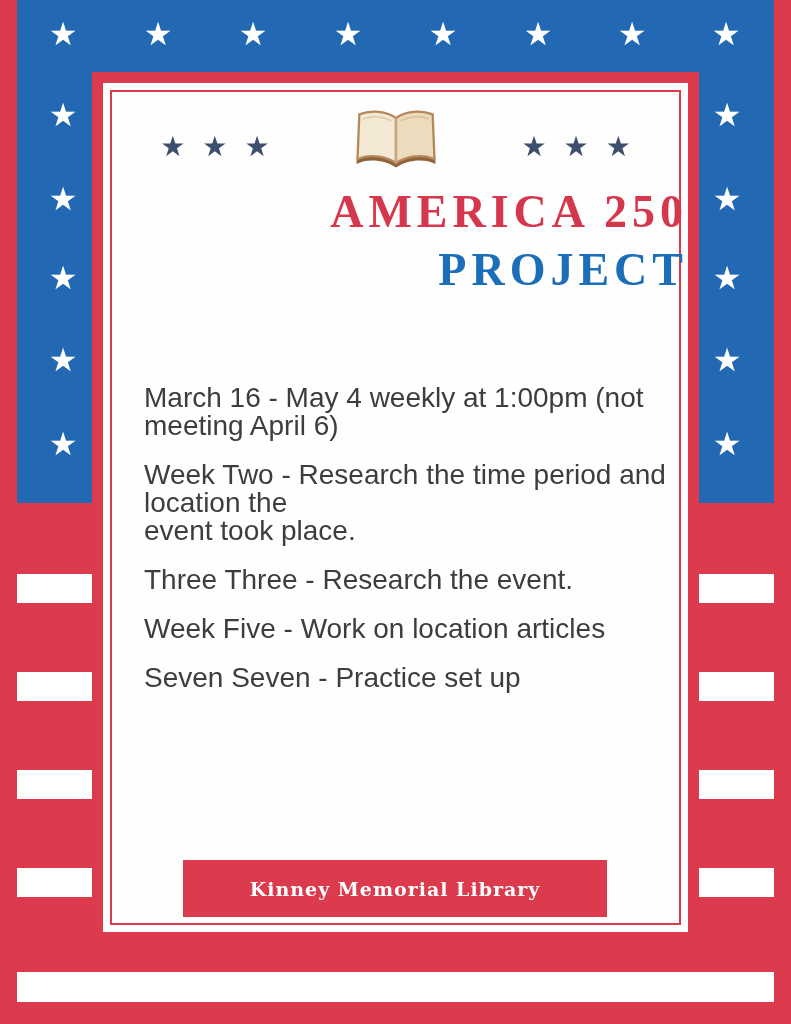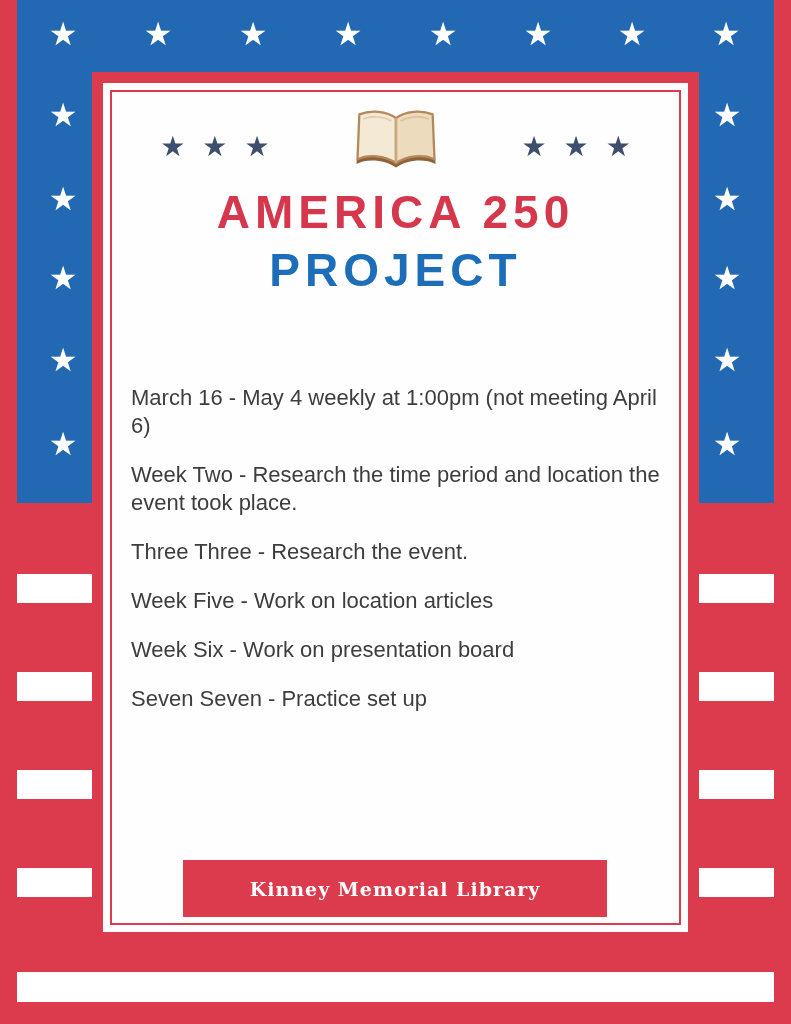--- a/index.html
+++ b/index.html
@@ -38,29 +38,29 @@
     position:absolute; left:0; right:0; top:25px; height:66px;
     display:flex; justify-content:center; align-items:center;
   }
   .trio{ display:flex; column-gap:17px; position:relative; top:6px; }
   .nstar{
     font-family:"DejaVu Sans", sans-serif; font-size:28px; line-height:1;
     color:var(--navy-star);
   }
   .book-svg{ width:92px; height:66px; margin:0 80px; display:block; }
   .title-block{
-    position:absolute; left:0; right:0; top:100px; text-align:center;
-    font-family:Liberation Sans, sans-serif; font-weight:bold;
+    position:absolute; left:0; right:0; top:100px; text-align:right;
+    font-family:Liberation Serif, serif; font-weight:bold;
     font-size:46px; line-height:58px; letter-spacing:5px; white-space:nowrap;
   }
   .title-line-red{ color:var(--title-red); }
   .title-line-blue{ color:var(--title-blue); }
   .schedule{
-    position:absolute; left:28px; top:301px; width:544px;
-    color:var(--body-text); font-size:22px; line-height:28px;
+    position:absolute; left:41px; top:301px; width:544px;
+    color:var(--body-text); font-size:28px; line-height:28px;
   }
   .schedule p{ margin:0 0 21px 0; white-space:pre-line; }
   .banner{
     position:absolute; left:80px; top:777px; width:424px; height:57px;
     background:var(--red); display:flex; align-items:center; justify-content:center;
   }
   .banner span{
     color:var(--white); font-family:"DejaVu Serif", serif; font-weight:bold;
     font-size:19px; letter-spacing:1px; white-space:nowrap;
   }
@@ -100,21 +100,20 @@
       <div class="title-line-red">AMERICA 250</div>
       <div class="title-line-blue">PROJECT</div>
     </div>
 
     <div class="schedule">
       <p>March 16 - May 4 weekly at 1:00pm (not meeting April 6)</p>
       <p>Week Two - Research the time period and location the
 event took place.</p>
       <p>Three Three - Research the event.</p>
       <p>Week Five - Work on location articles</p>
-      <p>Week Six - Work on presentation board</p>
       <p>Seven Seven - Practice set up</p>
     </div>
 
     <div class="banner">
       <span>Kinney Memorial Library</span>
     </div>
   </div>
 
 <span class="wstar" style="left: 63px; top: 34px;">★</span>
     <span class="wstar" style="left: 158px; top: 34px;">★</span>

